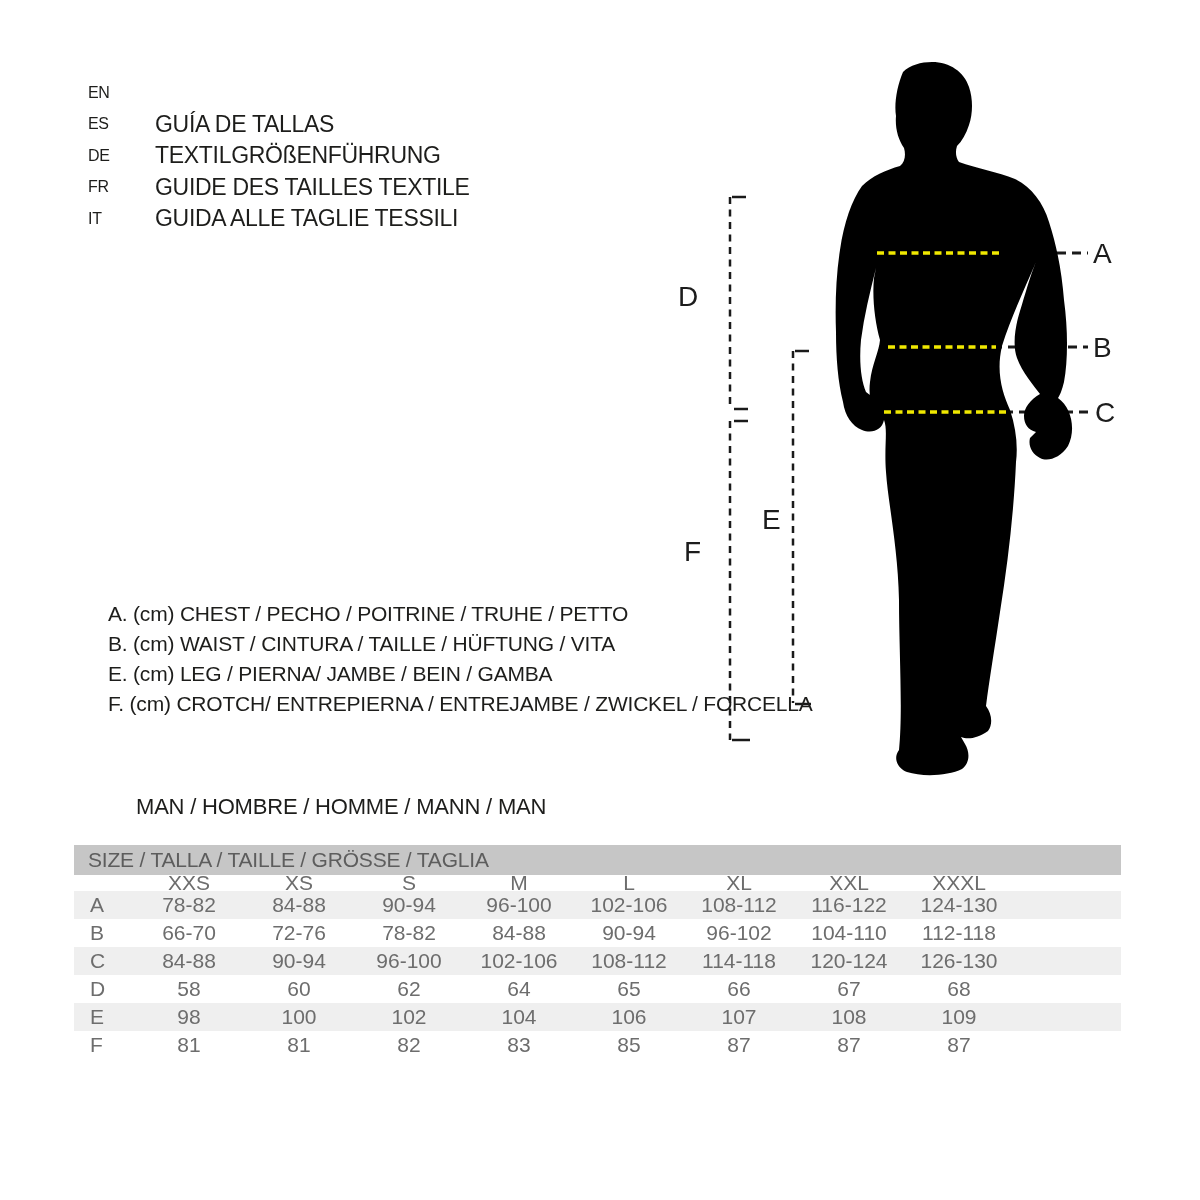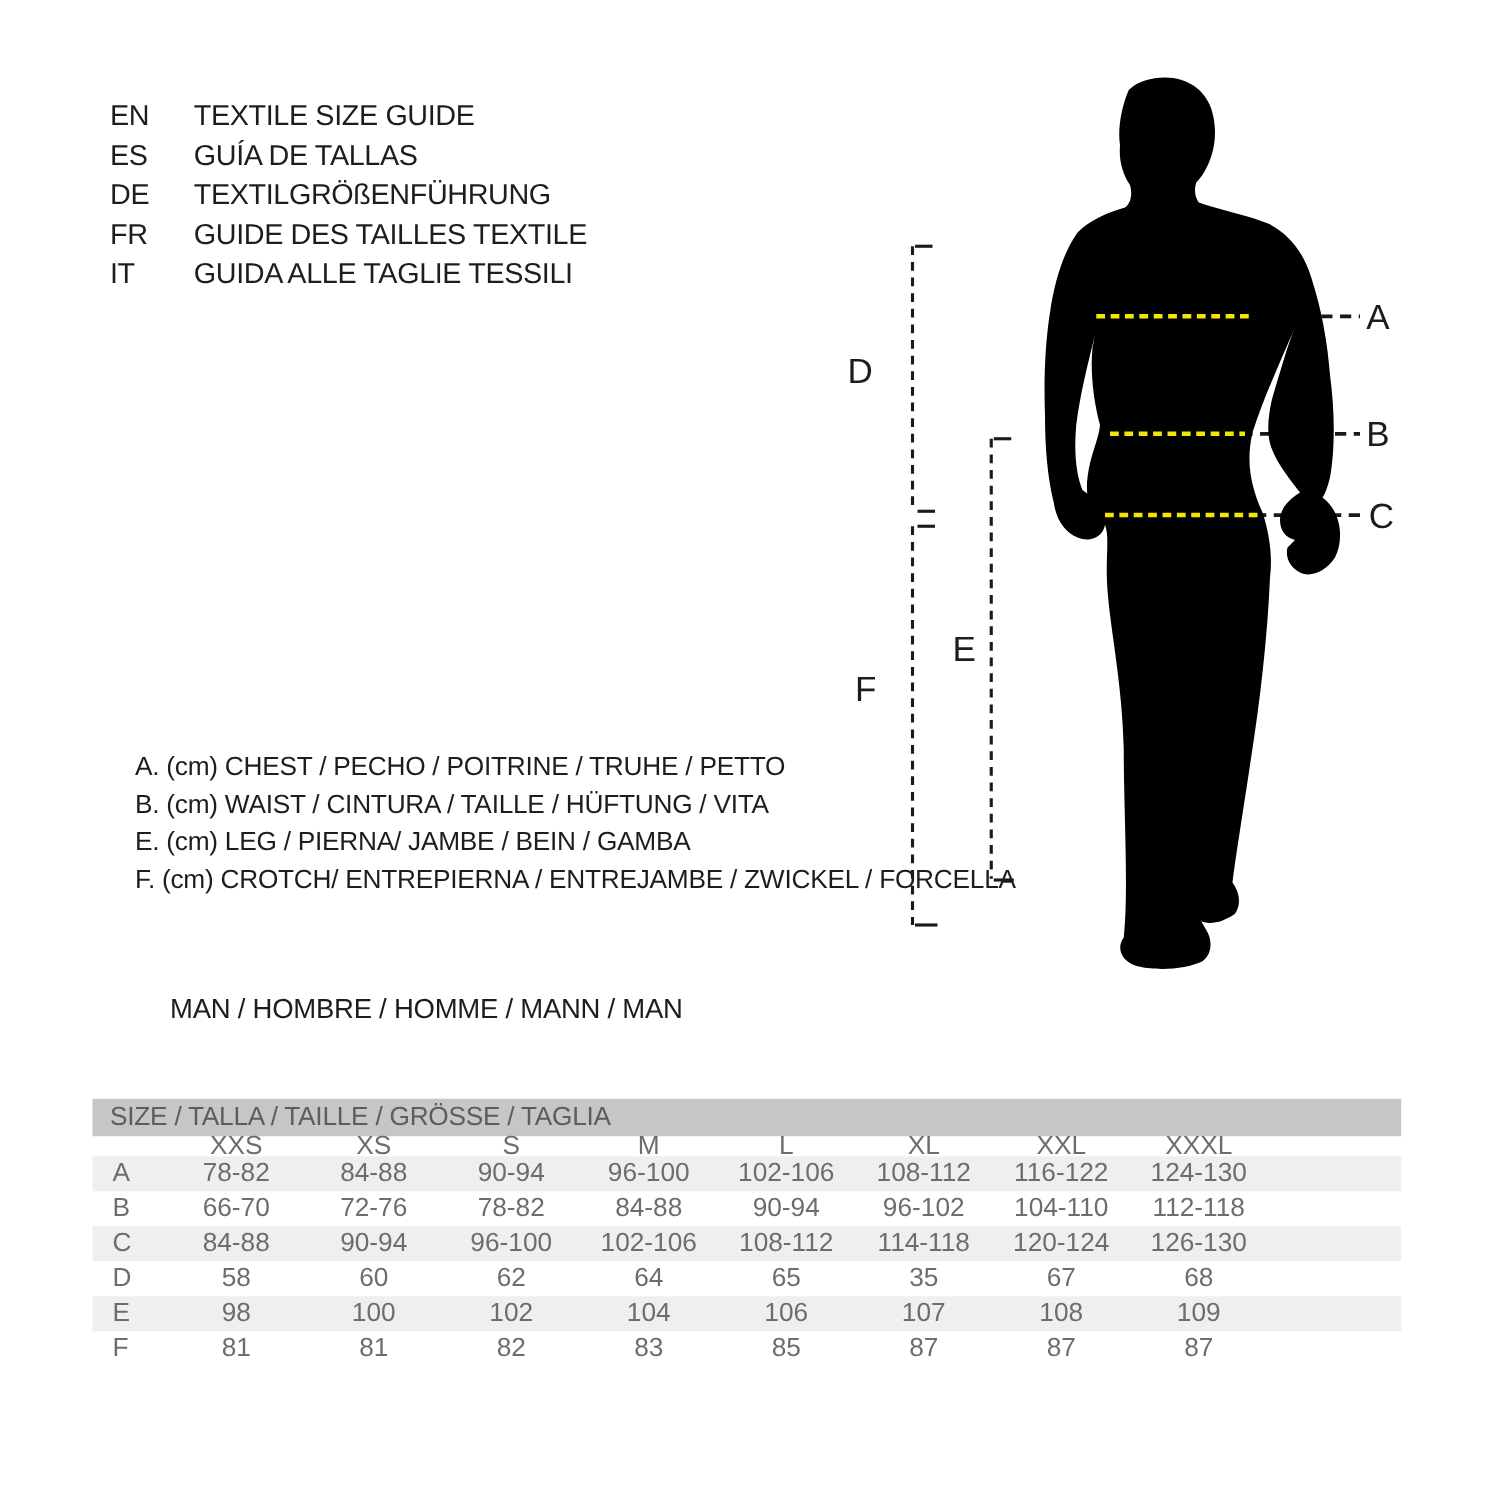--- a/index.html
+++ b/index.html
@@ -3,47 +3,46 @@
 <meta charset="utf-8">
 <style>
   html,body{margin:0;padding:0;background:#ffffff;}
   .canvas{
     position:relative;width:1200px;height:1200px;background:#ffffff;overflow:hidden;
     font-family:"Liberation Sans","DejaVu Sans",sans-serif;color:#1d1d1b;
   }
   
   .lang-block{position:absolute;left:88px;top:77px;}
   .lang-row{display:flex;height:31.5px;align-items:center;letter-spacing:-0.3px;}
-  .lang-code{width:67px;font-size:23px;}
+  .lang-code{width:67px;font-size:16px;}
   .lang-title{font-size:23px;white-space:nowrap;}
   
   .figure-svg{position:absolute;left:0;top:0;width:1200px;height:1200px;}
   .fig-label{font-family:"Liberation Sans","DejaVu Sans",sans-serif;font-size:28px;fill:#1c1c1c;}
   
   .legend-block{position:absolute;left:88px;top:599px;}
   .legend-row{height:30px;display:flex;align-items:center;font-size:21px;letter-spacing:-0.2px;white-space:nowrap;margin-left:20px;}
   .man-line{position:absolute;left:88px;top:792px;height:30px;display:flex;align-items:center;font-size:22px;letter-spacing:-0.2px;margin-left:48px;}
   
   .size-table{position:absolute;left:74px;top:845px;width:1047px;font-size:21px;color:#6d6d6d;}
-  .band{height:30px;line-height:30px;padding-left:14px;letter-spacing:-0.2px;margin-top:34px;}
+  .band{height:30px;line-height:30px;padding-left:14px;letter-spacing:-0.2px;}
   .thead,.trow{display:flex;align-items:center;}
   .thead{height:16px;}
   .trow{height:28px;}
   .cell-label{width:60px;padding-left:16px;box-sizing:border-box;}
   .cell{width:110px;text-align:center;}
 </style>
 </head>
 <body>
 
 <div class="canvas">
 
   <section class="lang-block" id="lang-rows">
       <div class="lang-row">
         <div class="lang-code">EN</div>
-        <div class="lang-title">TEXTILE SIZE GUIDE</div>
       </div>
       <div class="lang-row">
         <div class="lang-code">ES</div>
         <div class="lang-title">GUÍA DE TALLAS</div>
       </div>
       <div class="lang-row">
         <div class="lang-code">DE</div>
         <div class="lang-title">TEXTILGRÖßENFÜHRUNG</div>
       </div>
       <div class="lang-row">
@@ -171,21 +170,21 @@
           <div class="cell">120-124</div>
           <div class="cell">126-130</div>
         </div>
         <div class="trow">
           <div class="cell-label">D</div>
           <div class="cell">58</div>
           <div class="cell">60</div>
           <div class="cell">62</div>
           <div class="cell">64</div>
           <div class="cell">65</div>
-          <div class="cell">35</div>
+          <div class="cell">66</div>
           <div class="cell">67</div>
           <div class="cell">68</div>
         </div>
         <div class="trow" style="background: rgb(239, 239, 239);">
           <div class="cell-label">E</div>
           <div class="cell">98</div>
           <div class="cell">100</div>
           <div class="cell">102</div>
           <div class="cell">104</div>
           <div class="cell">106</div>

